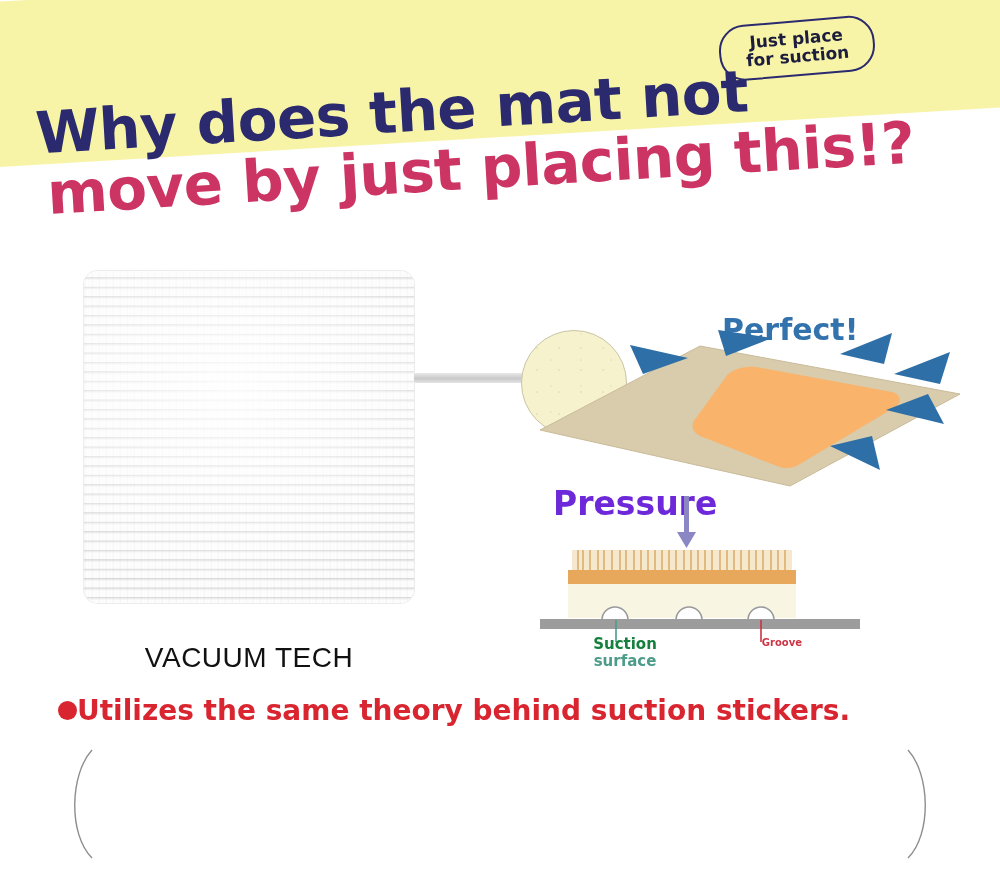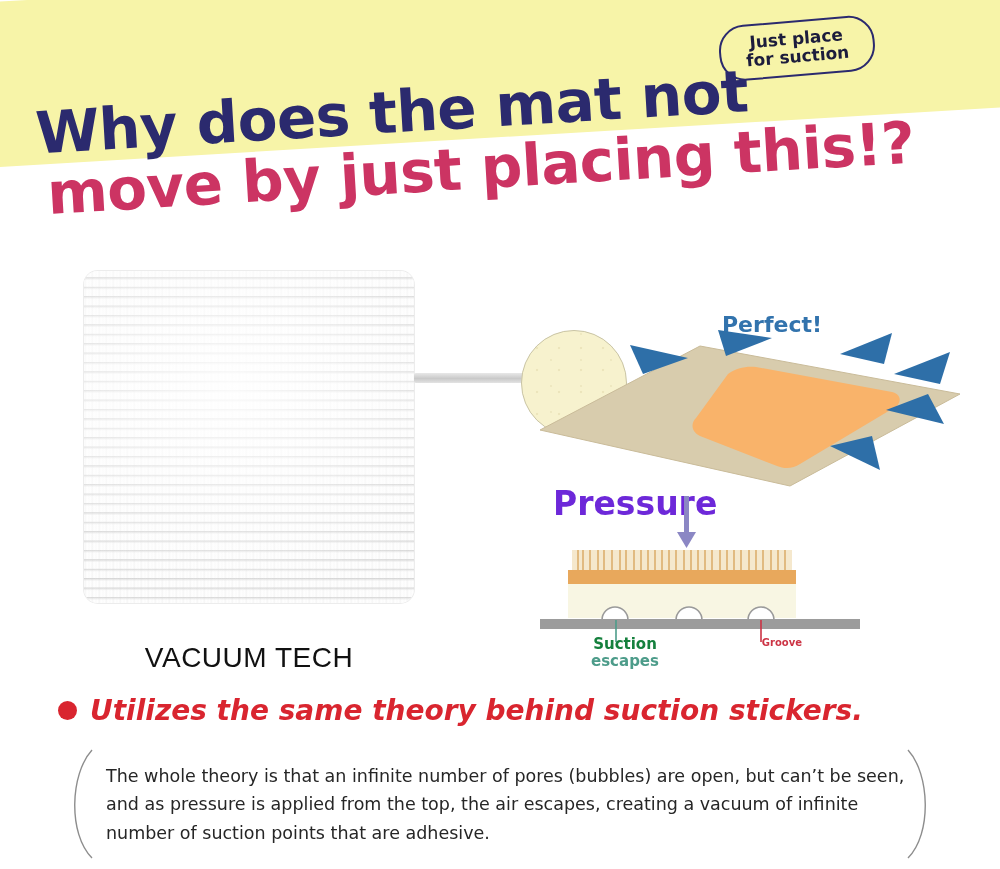--- a/index.html
+++ b/index.html
@@ -101,37 +101,37 @@
     background-image:
       radial-gradient(circle, rgba(224,216,170,.9) 1.1px, rgba(0,0,0,0) 1.6px),
       radial-gradient(circle, rgba(224,216,170,.7) 1px, rgba(0,0,0,0) 1.5px);
     background-size:22px 22px, 30px 26px;
     background-position:4px 6px, 14px 16px;
   }
 
   
   .perfect-label{
     position:absolute;left:722px;top:312px;
-    font-size:22px;font-weight:bold;color:#3273ad;
+    font-size:30px;font-weight:bold;color:#3273ad;
     font-family:"DejaVu Sans", sans-serif;
   }
   .sheet-svg{position:absolute;left:540px;top:330px;}
 
   
   .pressure-label{
     position:absolute;left:553px;top:484px;
     font-size:33px;font-weight:bold;color:#6d28d9;
     font-family:"DejaVu Sans", sans-serif;
   }
   .cross-svg{position:absolute;left:540px;top:490px;}
 
   
   .red-head{
     position:absolute;left:58px;top:694px;
-    display:flex;align-items:center;gap:13px;font-style:italic;
+    display:flex;align-items:center;
   }
   .red-dot{width:19px;height:19px;border-radius:50%;background:#d9252f;flex:none;}
   .red-head-text{
     font-size:28px;font-weight:bold;color:#d9252f;white-space:nowrap;
     font-family:"DejaVu Sans", sans-serif;
   }
 
   
   .body-box{position:absolute;left:60px;top:748px;width:880px;height:112px;}
   .brk{position:absolute;top:0;width:38px;height:112px;}
@@ -245,32 +245,31 @@
     </g>
 
     <rect x="0" y="129" width="320" height="10" fill="#9c9c9c"></rect>
 
     <line x1="76" y1="130" x2="76" y2="152" stroke="#4d9c8a" stroke-width="1.6"></line>
     <line x1="221" y1="130" x2="221" y2="152" stroke="#cc3344" stroke-width="1.6"></line>
   </svg>
 
   <div style="position:absolute;left:570px;top:636px;width:110px;text-align:center;line-height:1.15;">
     <div style="font-size:15px;font-weight:bold;color:#15803d;font-family:'DejaVu Sans',sans-serif;">Suction</div>
-    <div style="font-size:15px;font-weight:bold;color:#4d9c8a;font-family:'DejaVu Sans',sans-serif;">escapes</div>
+    <div style="font-size:15px;font-weight:bold;color:#4d9c8a;font-family:'DejaVu Sans',sans-serif;">surface</div>
   </div>
   <div style="position:absolute;left:692px;top:637px;width:110px;text-align:right;font-size:10px;font-weight:bold;color:#cc3344;font-family:'DejaVu Sans',sans-serif;">Groove</div>
 
   <div class="red-head">
     <div class="red-dot"></div>
     <div class="red-head-text">Utilizes the same theory behind suction stickers.</div>
   </div>
 
   <div class="body-box">
     <svg class="brk l" viewBox="0 0 38 112">
       <path d="M32,2 C10,26 8,86 32,110" fill="none" stroke="#8d8d8d" stroke-width="1.4"></path>
     </svg>
     <svg class="brk r" viewBox="0 0 38 112">
       <path d="M6,2 C28,26 30,86 6,110" fill="none" stroke="#8d8d8d" stroke-width="1.4"></path>
     </svg>
-    <div class="body-text">The whole theory is that an infinite number of pores (bubbles) are open, but can’t be seen, and as pressure is applied from the top, the air escapes, creating a vacuum of infinite number of suction points that are adhesive.</div>
   </div>
 
 </div>
 
 </body></html>

